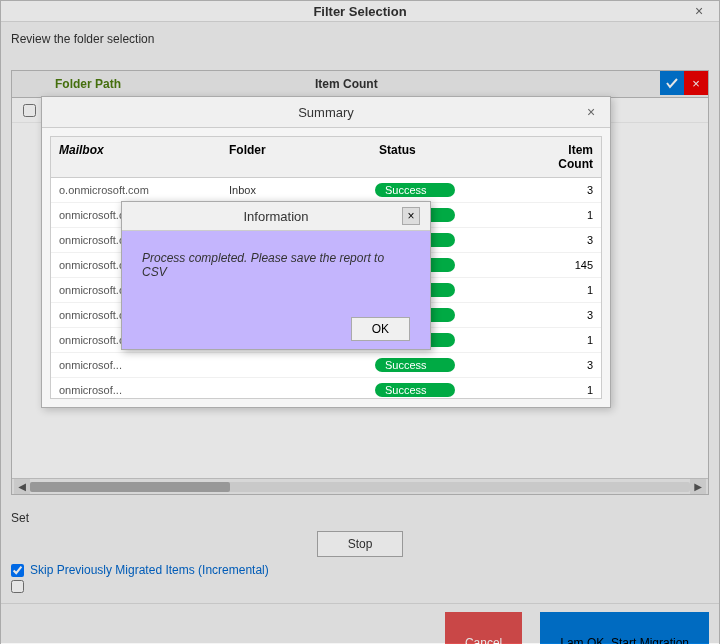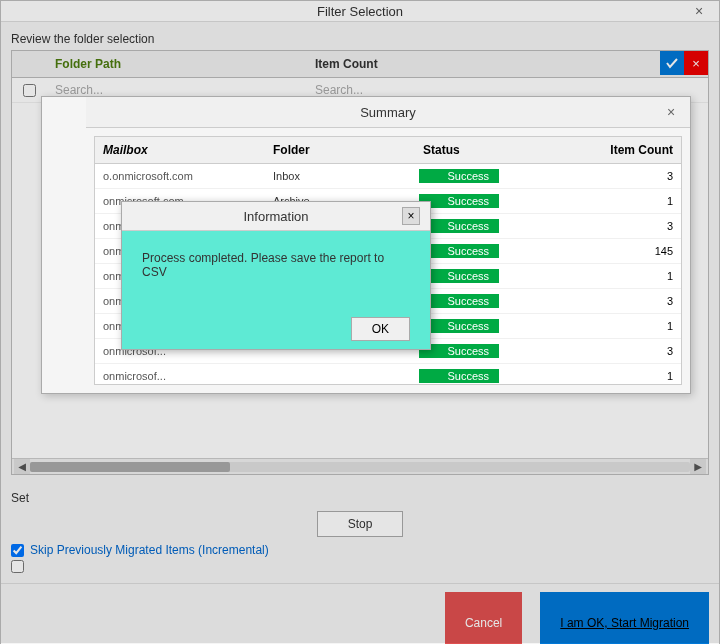--- a/index.html
+++ b/index.html
@@ -31,20 +31,21 @@
       justify-content: space-between;
       padding: 0 10px;
       border-bottom: 1px solid #ddd;
     }
 
     .title-bar-text {
       flex: 1;
       text-align: center;
       font-size: 13px;
       color: #333;
+      font-weight: bold;
     }
 
     .title-bar-close {
       width: 20px;
       height: 20px;
       display: flex;
       align-items: center;
       justify-content: center;
       cursor: pointer;
       color: #666;
@@ -55,21 +56,21 @@
       flex: 1;
       display: flex;
       flex-direction: column;
       padding: 10px;
       position: relative;
     }
 
     .section-label {
       font-size: 12px;
       color: #333;
-      margin-bottom: 4px;
+      margin-bottom: 24px;
       font-weight: 500;
     }
 
     
     .folder-table-container {
       border: 1px solid #bbb;
       background: #fff;
       flex: 1;
       position: relative;
       overflow: hidden;
@@ -273,26 +274,25 @@
       position: absolute;
       top: 0; left: 0; right: 0; bottom: 0;
       background: rgba(0,0,0,0.1);
       z-index: 10;
     }
 
     .summary-dialog {
       position: absolute;
       top: 95px;
       left: 40px;
-      width: 650px;
+      width: 570px;
       background: #f5f5f5;
       border: 1px solid #aaa;
       z-index: 20;
       box-shadow: 2px 2px 8px rgba(0,0,0,0.2);
-      padding-left: 44px;
     }
 
     .dialog-title-bar {
       background: #f0f0f0;
       padding: 6px 10px;
       display: flex;
       align-items: center;
       justify-content: space-between;
       border-bottom: 1px solid #ccc;
     }
@@ -388,37 +388,38 @@
       padding: 2px 4px;
     }
 
     .status-badge {
       background: #00aa44;
       color: #fff;
       padding: 1px 10px;
       font-size: 11px;
       display: inline-block;
       min-width: 80px;
-      text-align: right;
+      text-align: left;
+      border-radius: 7px;
     }
 
     .sum-cell-count {
       flex: 1;
       padding: 2px 8px;
       text-align: right;
       font-size: 11px;
     }
 
     
     .info-dialog {
       position: absolute;
       top: 200px;
       left: 120px;
       width: 310px;
-      background: #5eead4;
+      background: #c4b5fd;
       border: 1px solid #aaa;
       z-index: 30;
       box-shadow: 2px 2px 8px rgba(0,0,0,0.3);
     }
 
     .info-title-bar {
       background: #f0f0f0;
       padding: 5px 10px;
       display: flex;
       align-items: center;
@@ -446,20 +447,21 @@
     }
 
     .info-body {
       padding: 20px 20px 10px 20px;
     }
 
     .info-message {
       font-size: 12px;
       color: #333;
       margin-bottom: 20px;
+      font-style: italic;
     }
 
     .info-footer {
       display: flex;
       justify-content: flex-end;
       padding: 8px 20px;
     }
 
     .ok-btn {
       background: #f0f0f0;

